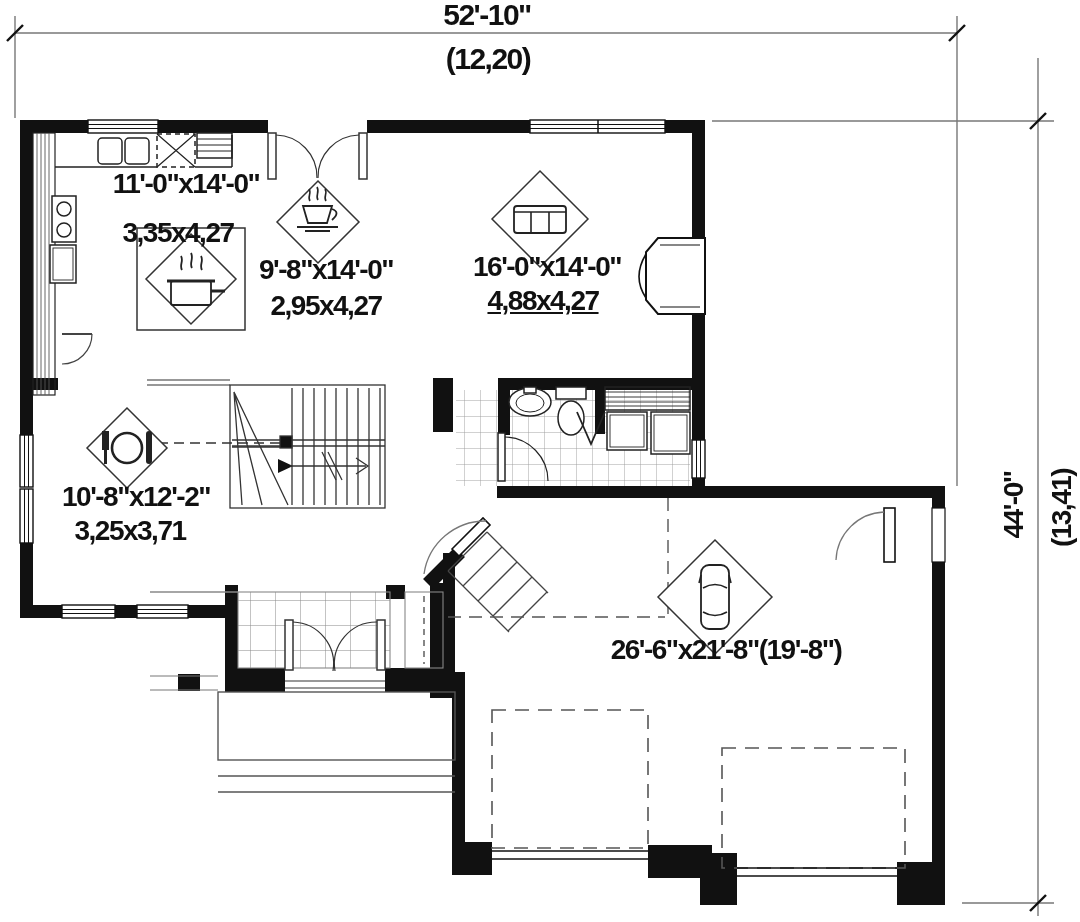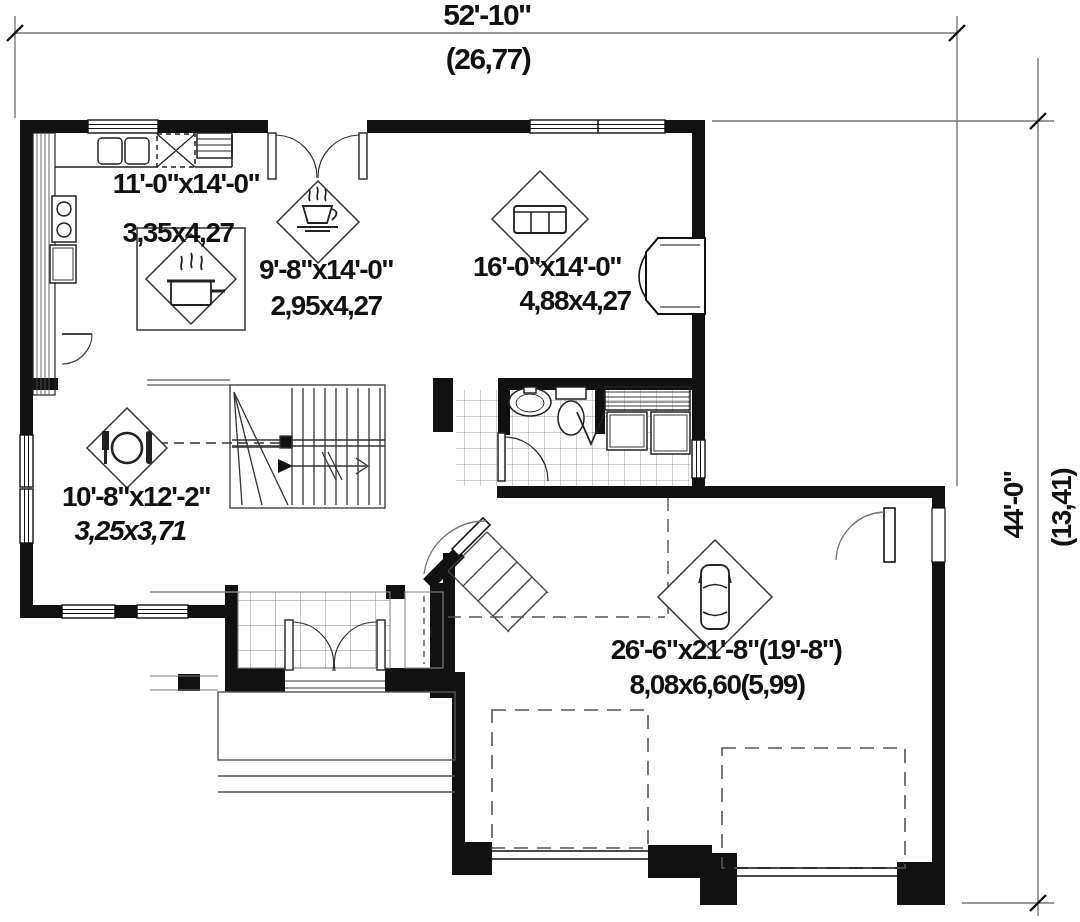--- a/index.html
+++ b/index.html
@@ -313,33 +313,32 @@
       <polygon points="715,540 772,597 715,654 658,597"></polygon>
       <rect x="701" y="565" width="28" height="64" rx="8" fill="#fff" stroke="#222" stroke-width="1.8"></rect>
       <path d="M703 588 q12 -7 24 0 M703 612 q12 7 24 0" fill="none" stroke="#222" stroke-width="1.6"></path>
       <line x1="699" y1="583" x2="701" y2="575" stroke="#222" stroke-width="1.6"></line>
       <line x1="731" y1="583" x2="729" y2="575" stroke="#222" stroke-width="1.6"></line>
     </g>
   </g>
 </svg>
 
 <div class="lbl dim-top" style="left:487px;top:0px;">52'-10"</div>
-<div class="lbl dim-top" style="left:488px;top:44px;">(26,77)</div>
+<div class="lbl dim-top" style="left:488px;top:44px;">(12,20)</div>
 
 <div class="lbl rot" style="left:1014px;top:505px;">44'-0"</div>
 <div class="lbl rot" style="left:1062px;top:508px;">(13,41)</div>
 
 <div class="lbl" style="left:186px;top:170px;">11'-0"x14'-0"</div>
 <div class="lbl" style="left:178px;top:203px;margin-top:16px;">3,35x4,27</div>
 
 <div class="lbl" style="left:326px;top:256px;">9'-8"x14'-0"</div>
 <div class="lbl" style="left:326px;top:292px;">2,95x4,27</div>
 
 <div class="lbl" style="left:547px;top:253px;">16'-0"x14'-0"</div>
-<div class="lbl" style="left:575px;top:287px;">4,88x4,27</div>
+<div class="lbl" style="left:543px;top:287px;text-decoration:underline;">4,88x4,27</div>
 
 <div class="lbl" style="left:136px;top:483px;">10'-8"x12'-2"</div>
-<div class="lbl" style="left:130px;top:517px;font-style:italic;">3,25x3,71</div>
+<div class="lbl" style="left:130px;top:517px;">3,25x3,71</div>
 
 <div class="lbl" style="left:726px;top:636px;">26'-6"x21'-8"(19'-8")</div>
-<div class="lbl" style="left:717px;top:671px;">8,08x6,60(5,99)</div>
 
 </div>
 
 </body></html>

